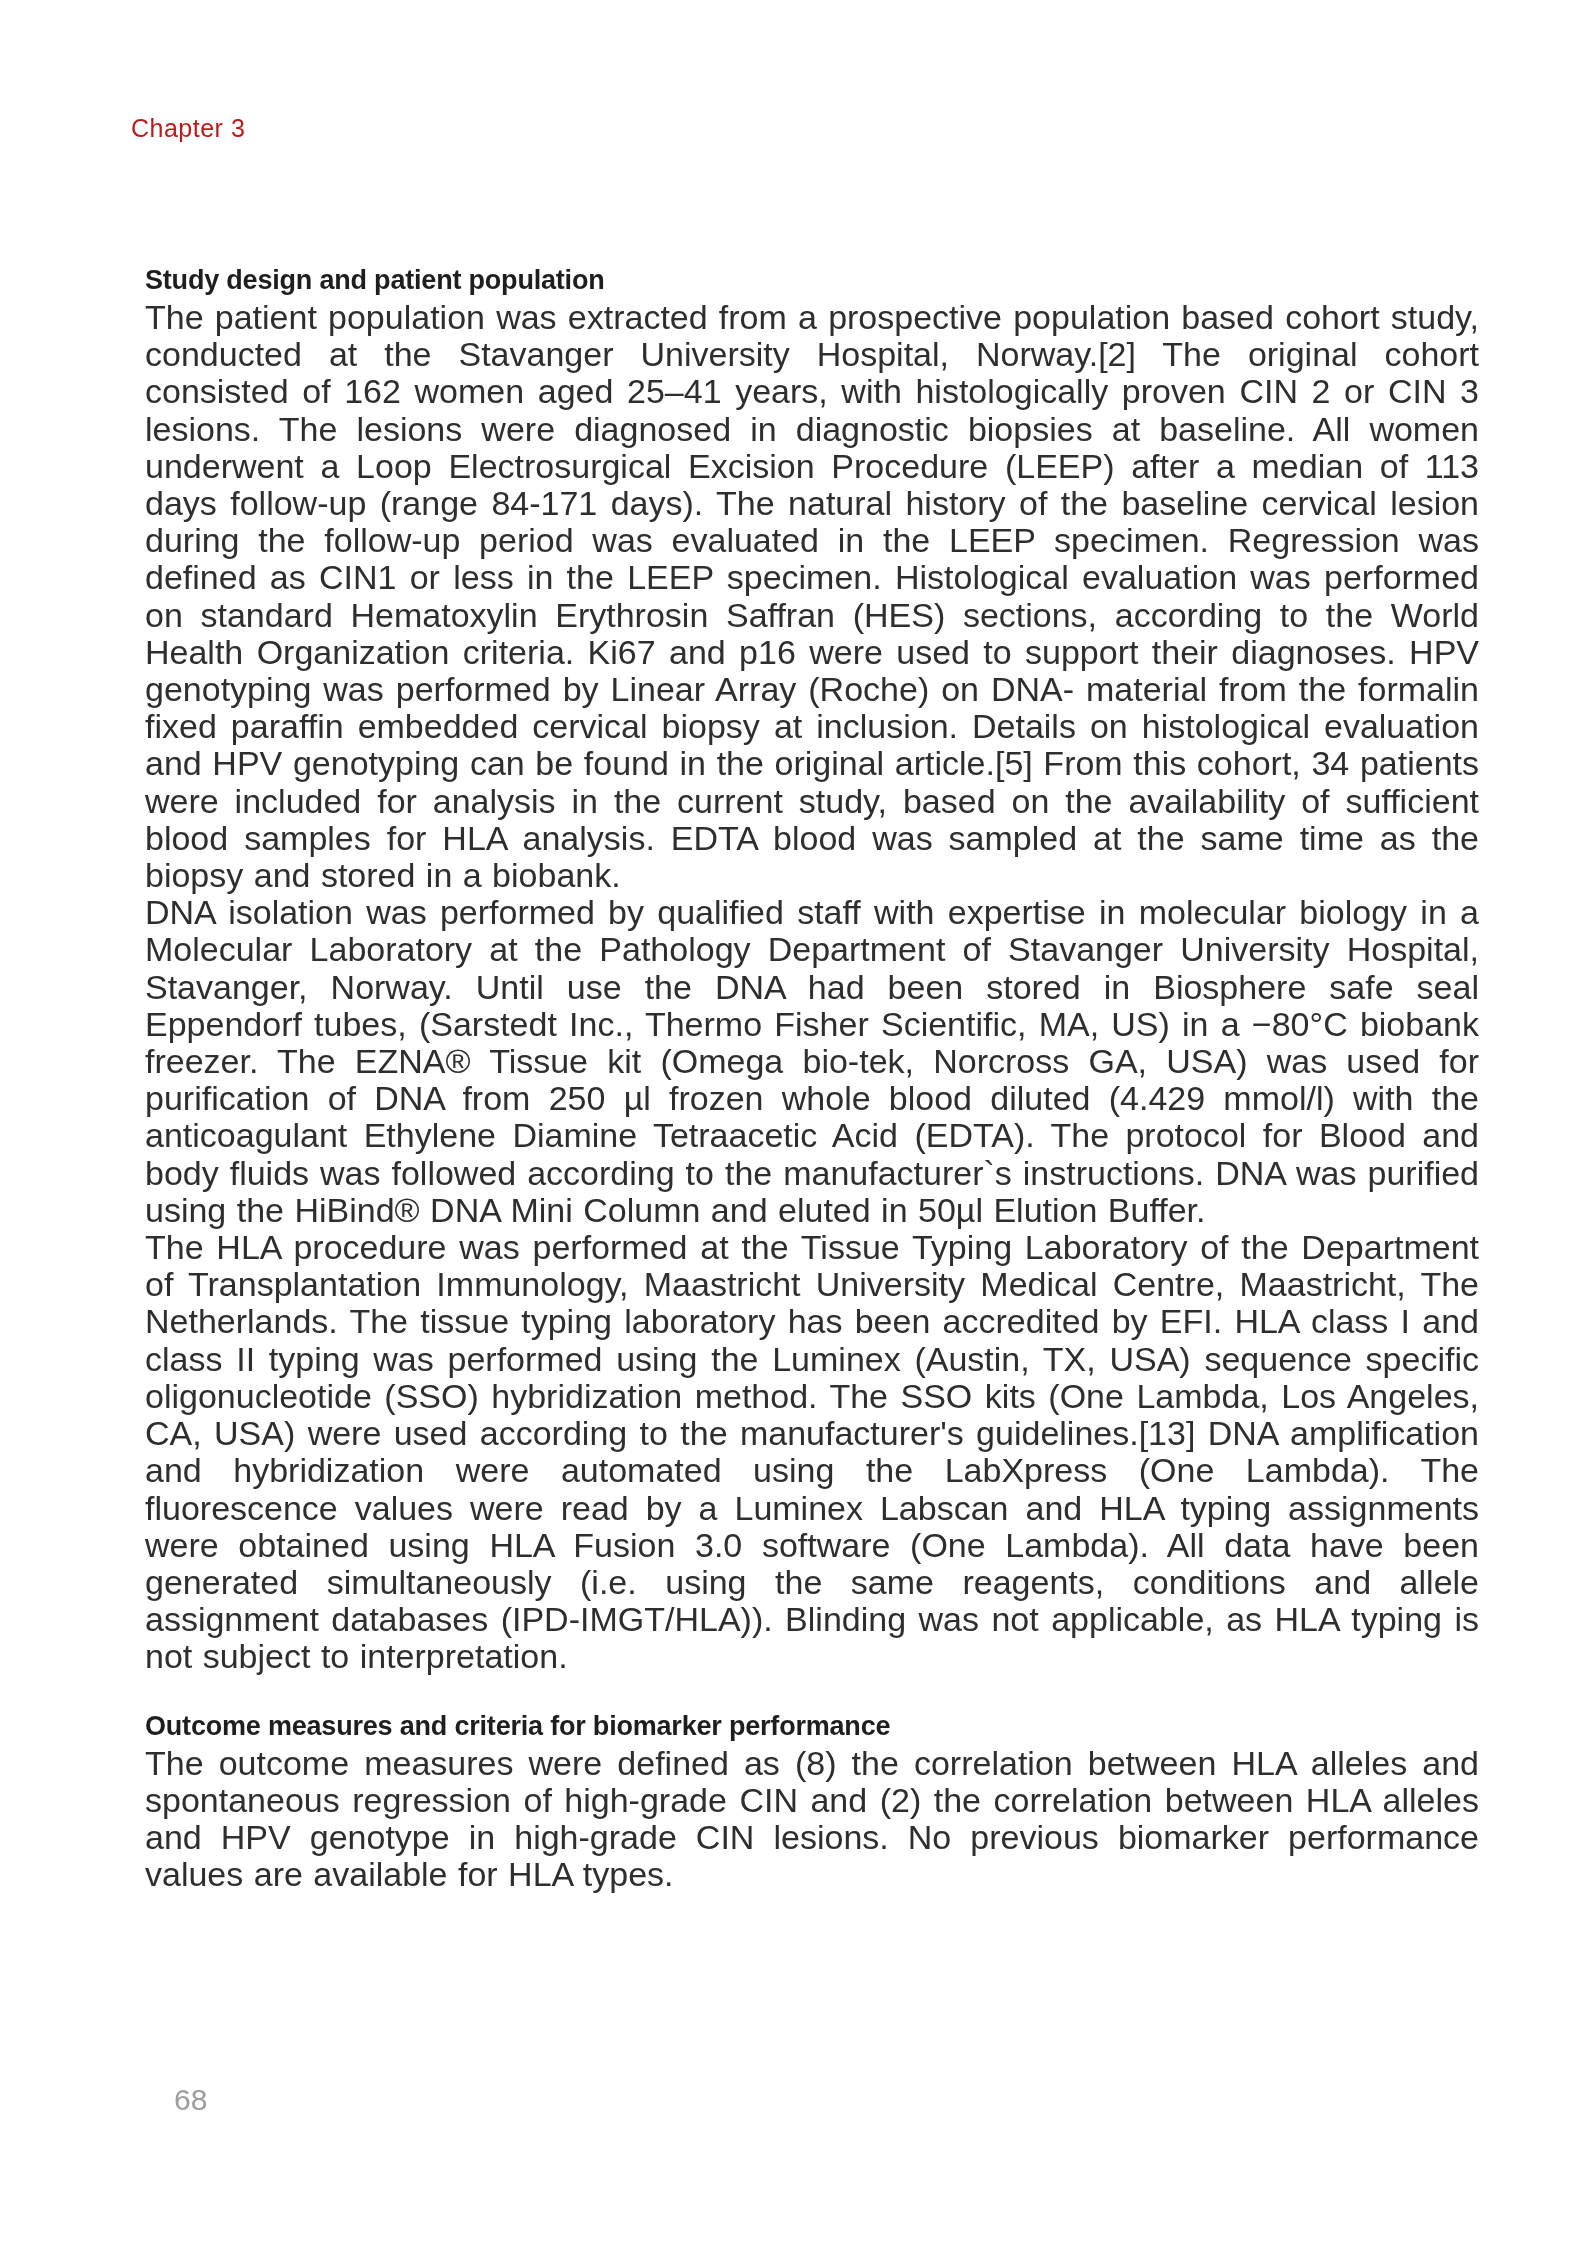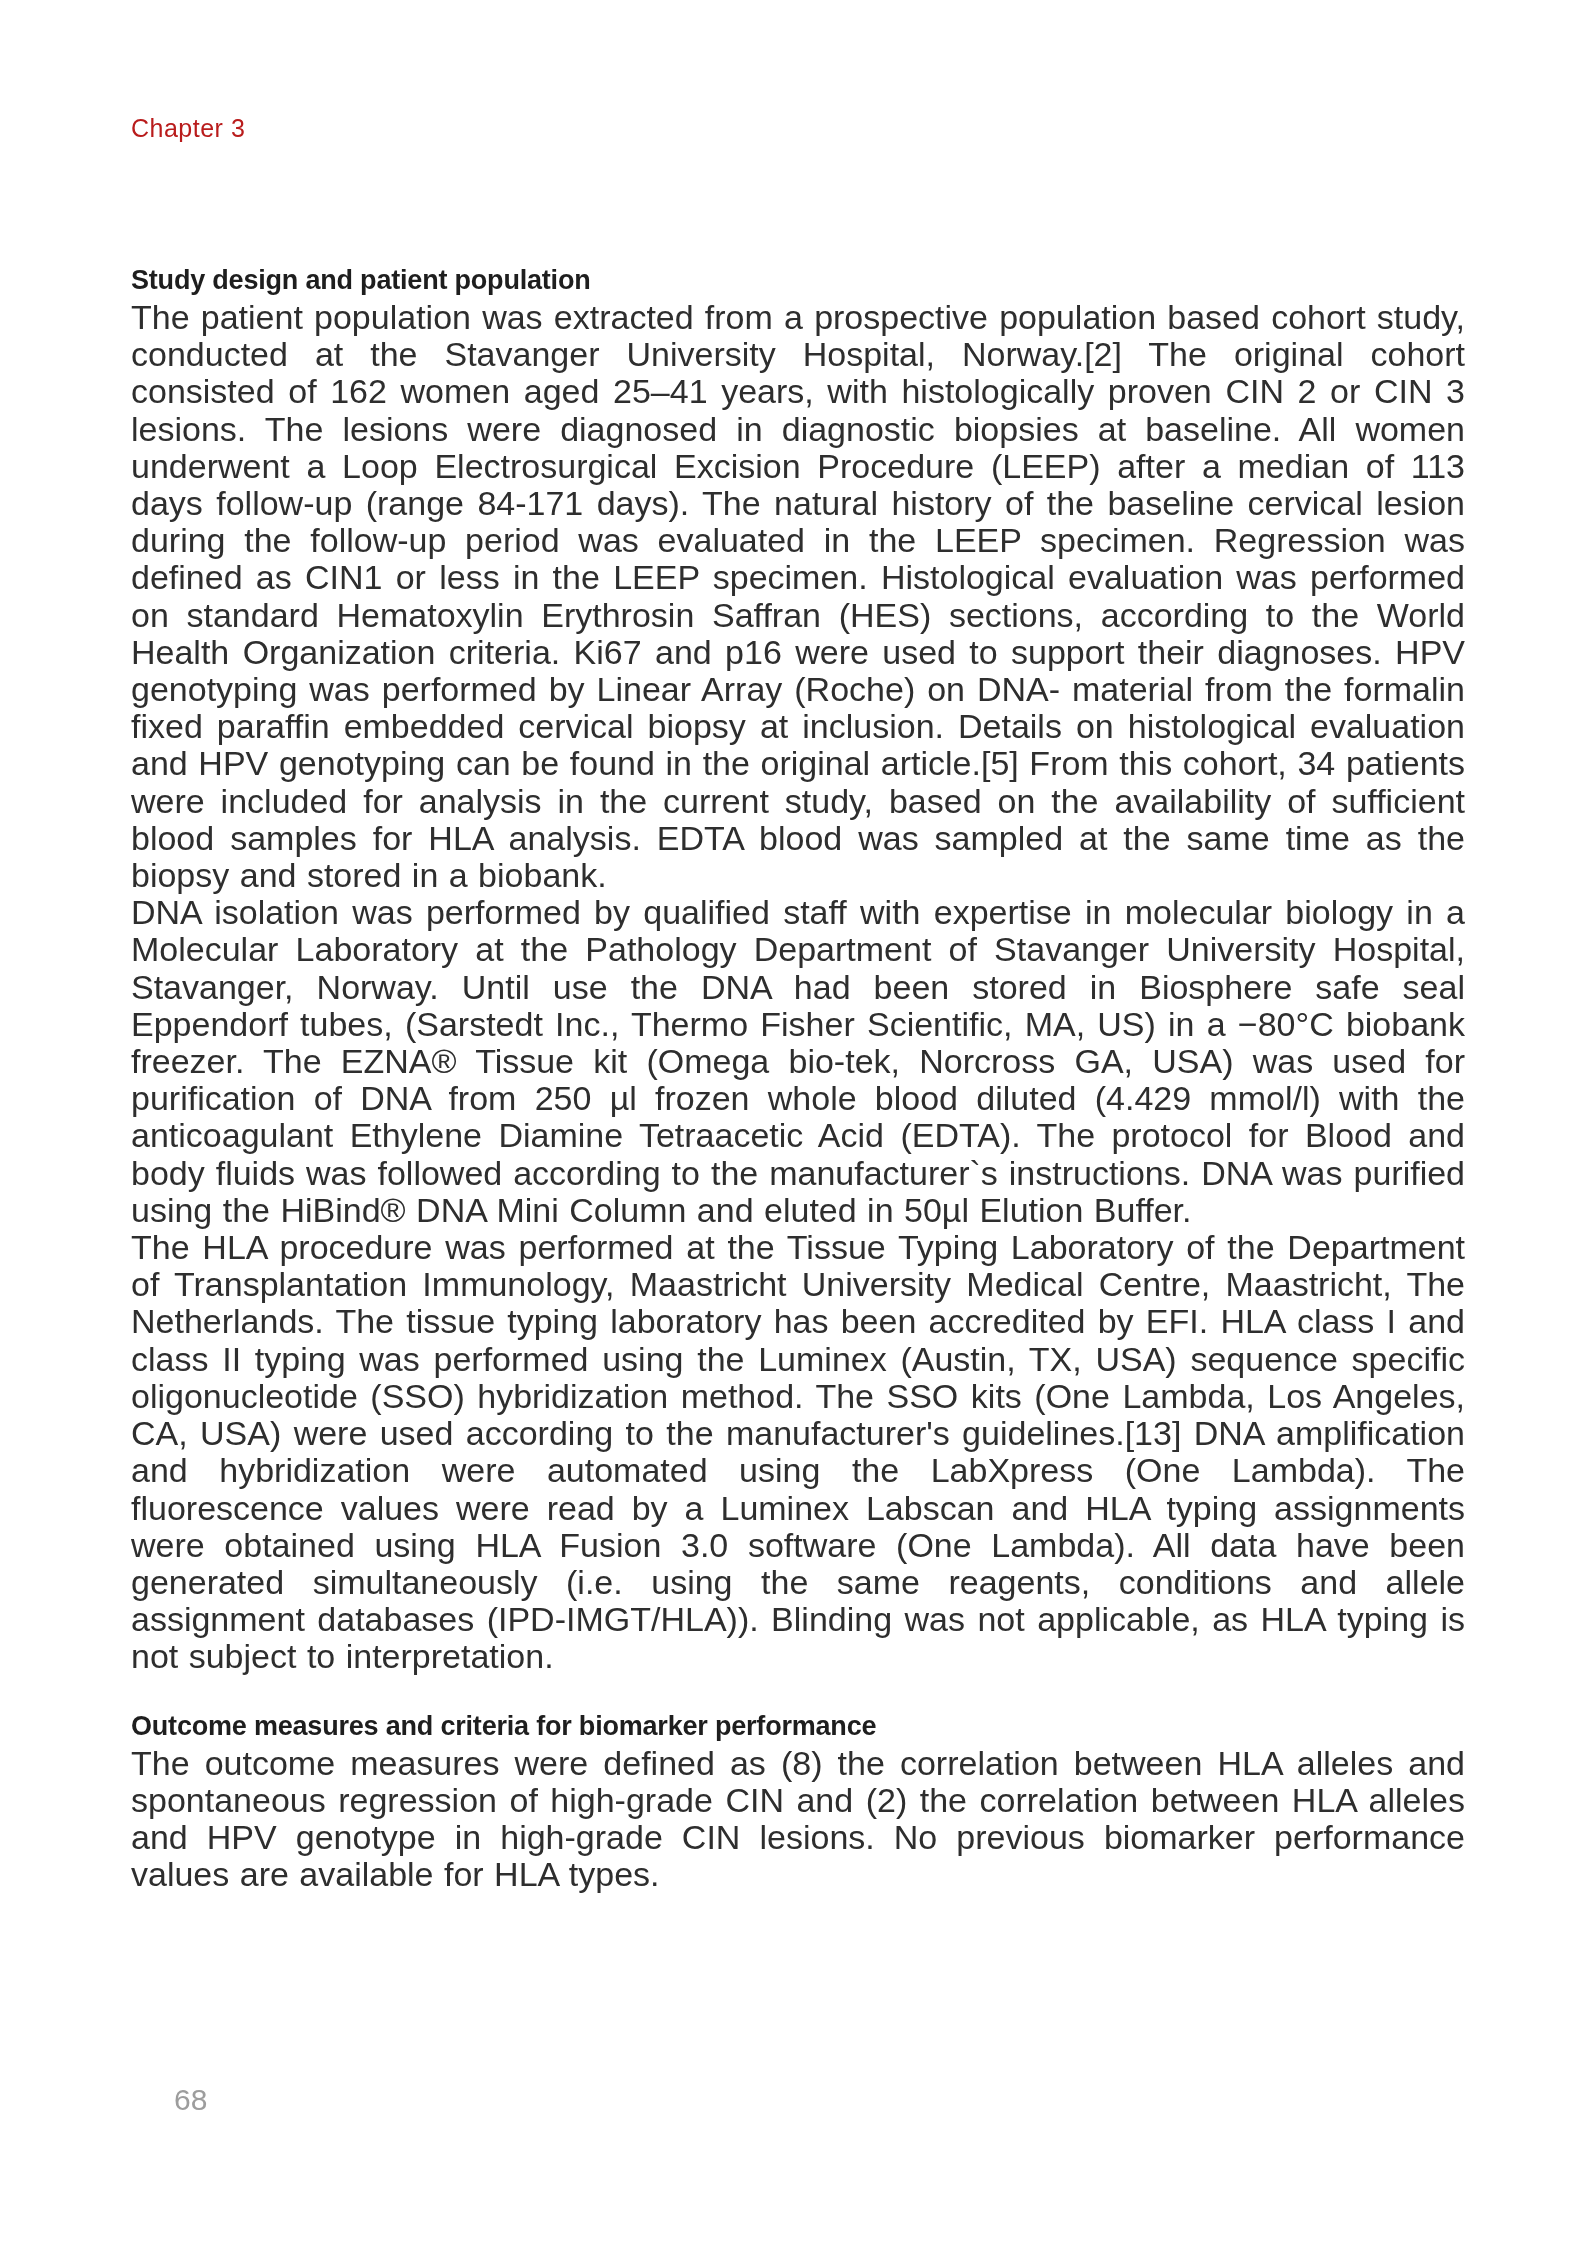--- a/index.html
+++ b/index.html
@@ -20,21 +20,21 @@
     left: 131px;
     top: 98px;
     font-size: 25px;
     font-weight: 300;
     letter-spacing: 0.5px;
     color: #b91c1c;
     margin-top: 16px;
   }
   .content {
     position: absolute;
-    left: 131px;
+    left: 145px;
     top: 262px;
     width: 1334px;
     color: #2b2b2b;
   }
   .section-heading {
     font-size: 27px;
     font-weight: 700;
     color: #1e1e1e;
     margin: 32px 0 0 0;
     line-height: 37px;

